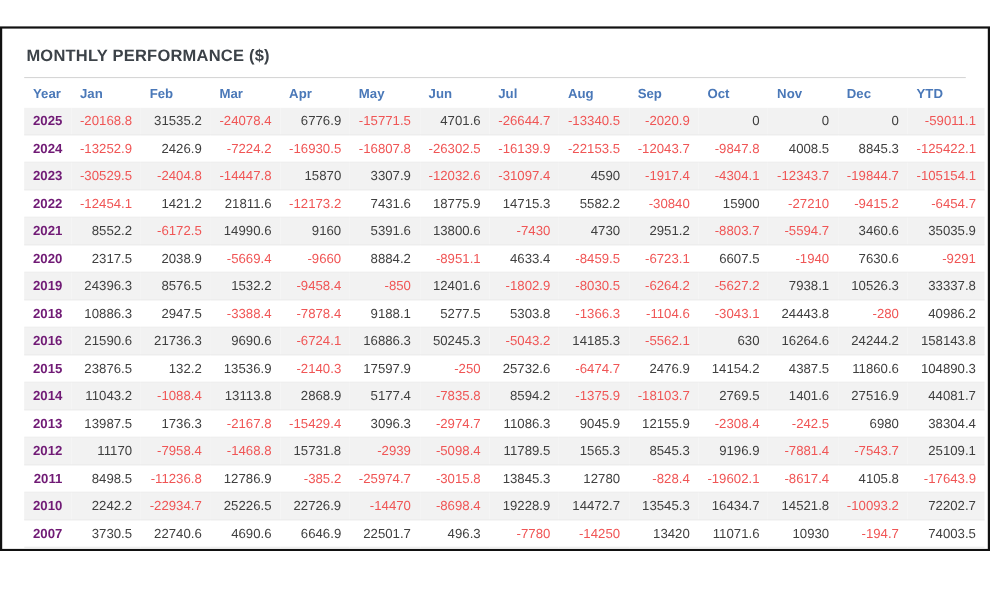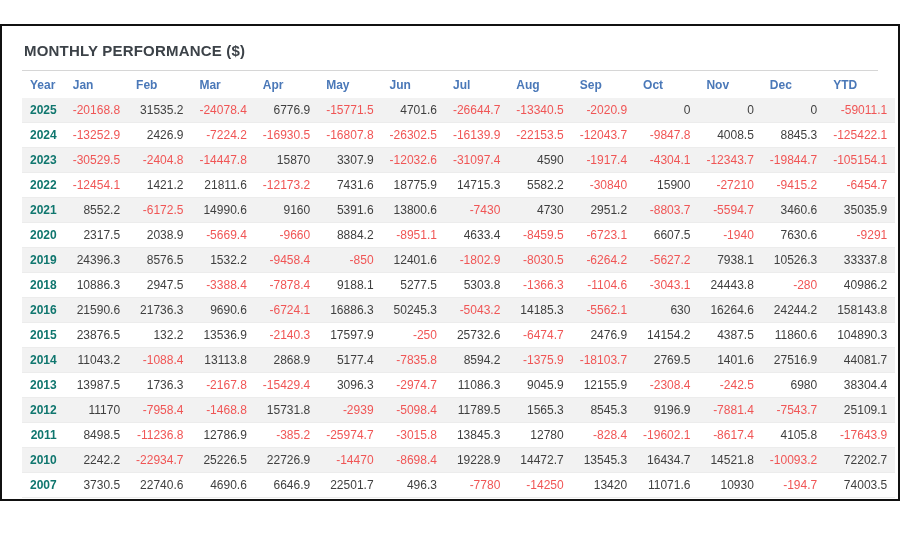--- a/index.html
+++ b/index.html
@@ -49,21 +49,21 @@
   table.perf td {
     text-align: right;
     height: 24px;
     padding: 0 8px;
     color: #3f3f3f;
     border-bottom: 1px solid #ececec;
     white-space: nowrap;
   }
   table.perf td.year-cell {
     font-weight: bold;
-    color: #0f766e;
+    color: #701a75;
   }
   table.perf tbody tr:nth-child(odd) {
     background: #f2f2f2;
   }
   table.perf td.neg {
     color: #f05555;
   }
 </style>
 </head>
 <body>

